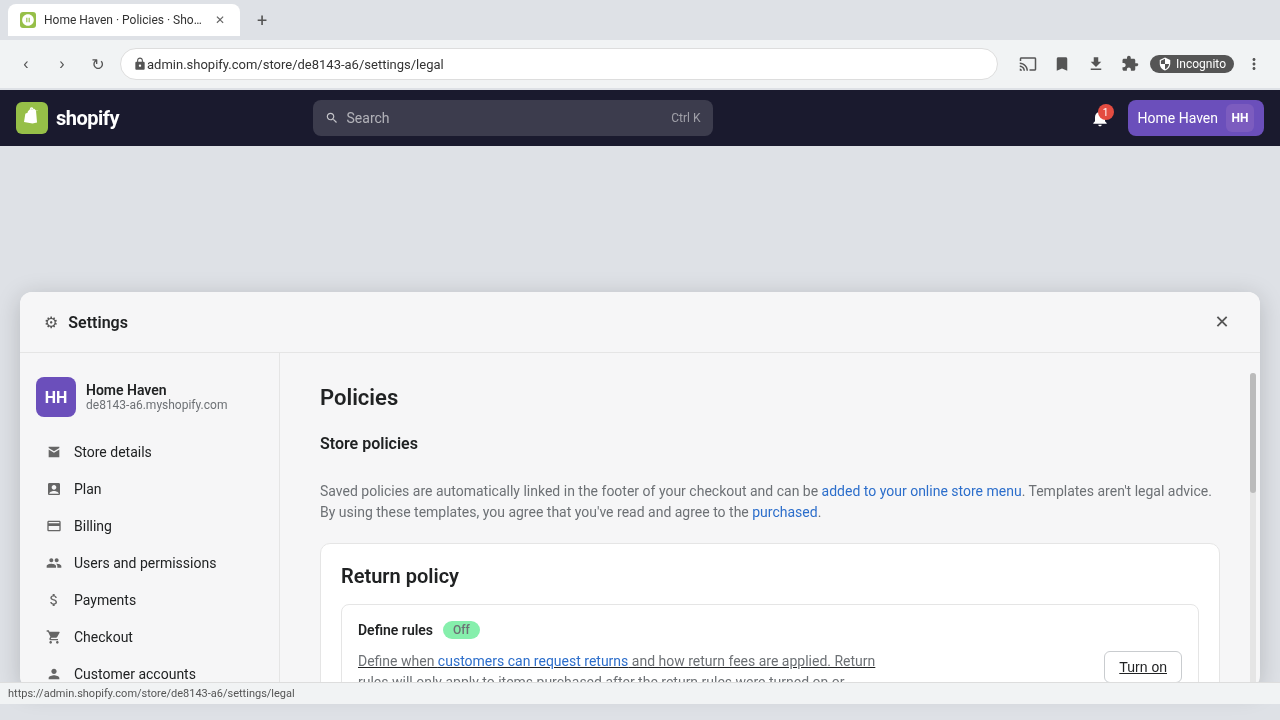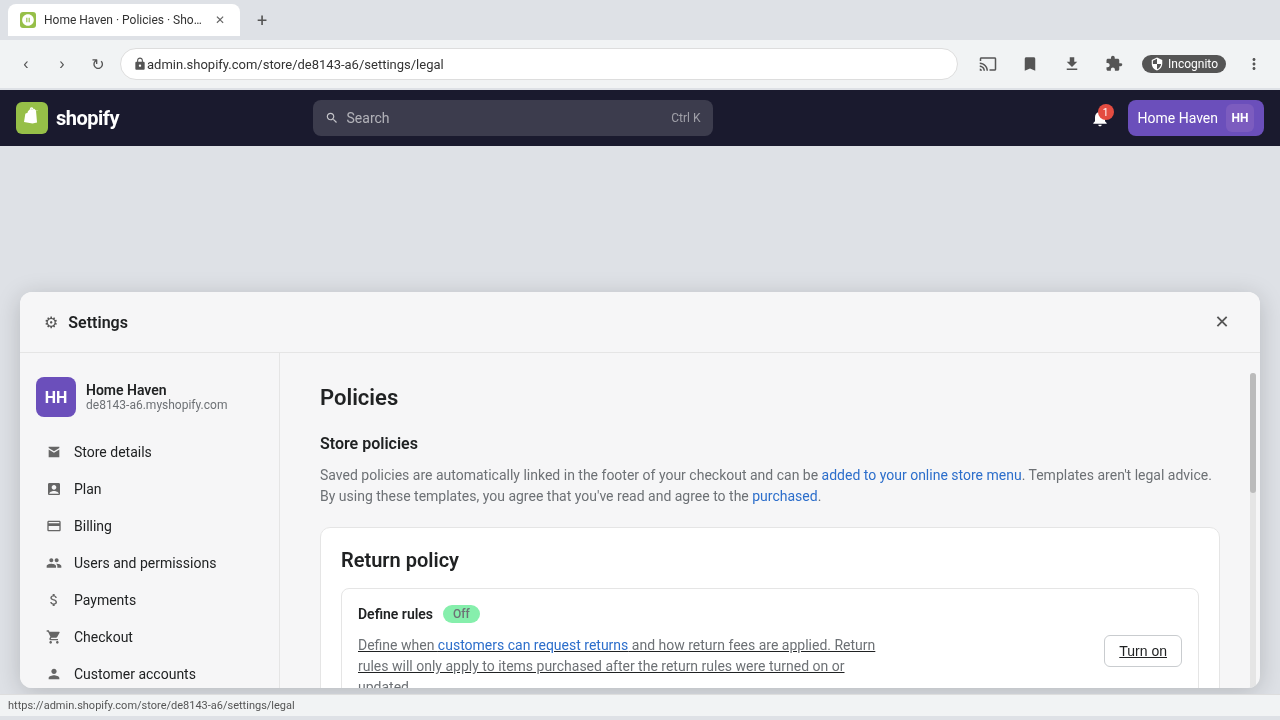--- a/index.html
+++ b/index.html
@@ -8,21 +8,21 @@
     
     .browser-chrome { background: #dee1e6; height: 90px; }
     .browser-titlebar { background: #dee1e6; height: 40px; display: flex; align-items: center; padding: 0 8px; gap: 8px; }
     .browser-tab { background: #fff; border-radius: 8px 8px 0 0; padding: 0 12px; height: 32px; display: flex; align-items: center; gap: 8px; font-size: 13px; min-width: 200px; }
     .browser-tab-favicon { width: 16px; height: 16px; background: #96bf48; border-radius: 3px; display: flex; align-items: center; justify-content: center; color: white; font-size: 10px; font-weight: bold; }
     .browser-tab-close { margin-left: auto; width: 16px; height: 16px; display: flex; align-items: center; justify-content: center; border-radius: 50%; cursor: pointer; color: #666; font-size: 12px; }
     .browser-new-tab { width: 28px; height: 28px; display: flex; align-items: center; justify-content: center; border-radius: 50%; cursor: pointer; color: #555; font-size: 18px; }
     .browser-toolbar { background: #f1f3f4; height: 48px; display: flex; align-items: center; padding: 0 12px; gap: 8px; }
     .nav-btn { width: 28px; height: 28px; display: flex; align-items: center; justify-content: center; border-radius: 50%; cursor: pointer; color: #555; font-size: 16px; border: none; background: none; }
     .address-bar { flex: 1; background: #fff; border-radius: 20px; height: 32px; display: flex; align-items: center; padding: 0 12px; font-size: 13px; color: #333; border: 1px solid #ddd; }
-    .browser-actions { display: flex; align-items: center; gap: 14px; margin-left: 8px; }
+    .browser-actions { display: flex; align-items: center; gap: 6px; margin-left: 8px; }
     .browser-action-btn { width: 28px; height: 28px; display: flex; align-items: center; justify-content: center; border-radius: 50%; cursor: pointer; color: #555; font-size: 16px; }
     .incognito-badge { background: #555; color: white; border-radius: 12px; padding: 2px 8px; font-size: 12px; display: flex; align-items: center; gap: 4px; }
 
     
     .app-header { background: #1a1a2e; height: 56px; display: flex; align-items: center; padding: 0 16px; gap: 16px; }
     .shopify-logo { display: flex; align-items: center; gap: 8px; color: white; font-size: 18px; font-weight: 600; }
     .shopify-logo-icon { width: 32px; height: 32px; }
     .header-search { flex: 1; max-width: 400px; margin: 0 auto; background: rgba(255,255,255,0.15); border-radius: 8px; height: 36px; display: flex; align-items: center; padding: 0 12px; gap: 8px; color: rgba(255,255,255,0.7); font-size: 14px; }
     .header-right { margin-left: auto; display: flex; align-items: center; gap: 12px; }
     .notification-btn { position: relative; width: 32px; height: 32px; display: flex; align-items: center; justify-content: center; color: white; cursor: pointer; }
@@ -40,21 +40,21 @@
     .store-info { display: flex; align-items: center; gap: 10px; padding: 8px 16px 16px; }
     .store-logo { width: 40px; height: 40px; background: #6b4fbb; border-radius: 8px; display: flex; align-items: center; justify-content: center; font-weight: bold; color: white; font-size: 16px; }
     .store-name { font-weight: 600; font-size: 14px; }
     .store-domain { font-size: 12px; color: #6d7175; }
     .nav-item { display: flex; align-items: center; gap: 10px; padding: 8px 16px; cursor: pointer; border-radius: 6px; margin: 1px 8px; color: #202223; font-size: 14px; }
     .nav-icon { width: 20px; height: 20px; display: flex; align-items: center; justify-content: center; color: #666; flex-shrink: 0; }
 
     
     .settings-main { flex: 1; overflow-y: auto; padding: 32px 40px; }
     .page-title { font-size: 22px; font-weight: 600; margin-bottom: 24px; color: #202223; }
-    .section-title { font-size: 16px; font-weight: 600; margin-bottom: 12px; color: #202223; }
+    .section-title { font-size: 16px; font-weight: 600; margin-bottom: 28px; color: #202223; }
     .policy-description { font-size: 14px; color: #6d7175; line-height: 1.5; margin-bottom: 20px; }
     .policy-description a { color: #2c6ecb; text-decoration: none; }
 
     
     .card { background: white; border: 1px solid #e5e5e5; border-radius: 10px; padding: 20px; margin-bottom: 20px; }
     .card-title { font-size: 20px; font-weight: 600; margin-bottom: 16px; color: #202223; }
     .return-rules-header { display: flex; align-items: center; gap: 10px; margin-bottom: 12px; }
     .return-rules-title { font-size: 14px; font-weight: 600; color: #202223; }
     .status-badge-off { background: #86efac; color: #6d7175; border-radius: 12px; padding: 2px 10px; font-size: 12px; font-weight: 500; }
     .return-rules-content { display: flex; align-items: flex-start; justify-content: space-between; text-decoration: underline; }
@@ -273,16 +273,16 @@
           </div>
 
           <div style="position:absolute;right:4px;top:20px;width:6px;height:500px;background:#e5e5e5;border-radius:3px;">
             <div style="width:6px;height:120px;background:#bbb;border-radius:3px;"></div>
           </div>
         </div>
       </div>
     </div>
   </div>
 
-  <div class="status-bar" style="position:absolute;bottom:4px;left:0;right:0;height:22px;background:#f1f3f4;border-top:1px solid #ddd;display:flex;align-items:center;padding:0 8px;font-size:11px;color:#555;">
+  <div class="status-bar" style="position:absolute;bottom:16px;left:0;right:0;height:22px;background:#f1f3f4;border-top:1px solid #ddd;display:flex;align-items:center;padding:0 8px;font-size:11px;color:#555;">
     <span>https://admin.shopify.com/store/de8143-a6/settings/legal</span>
   </div>
 </div>
 
 </body></html>

